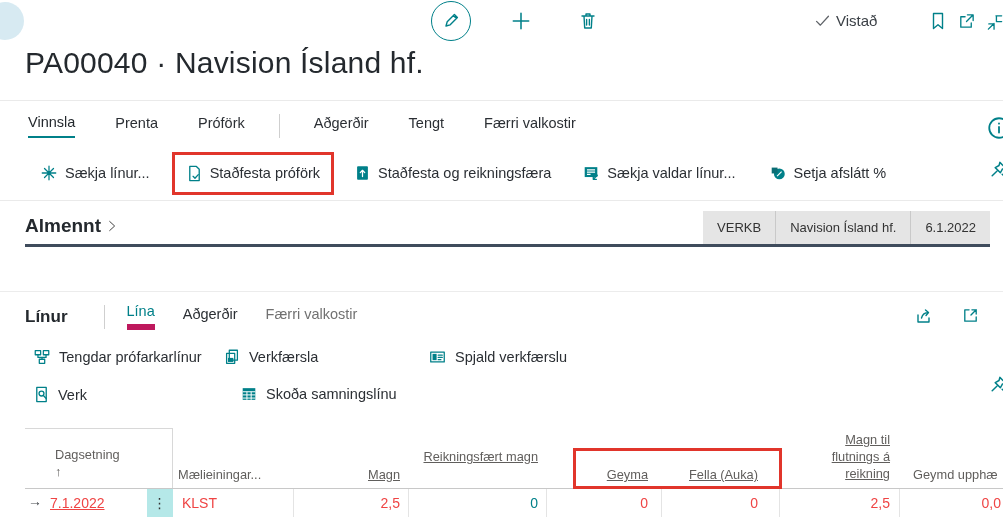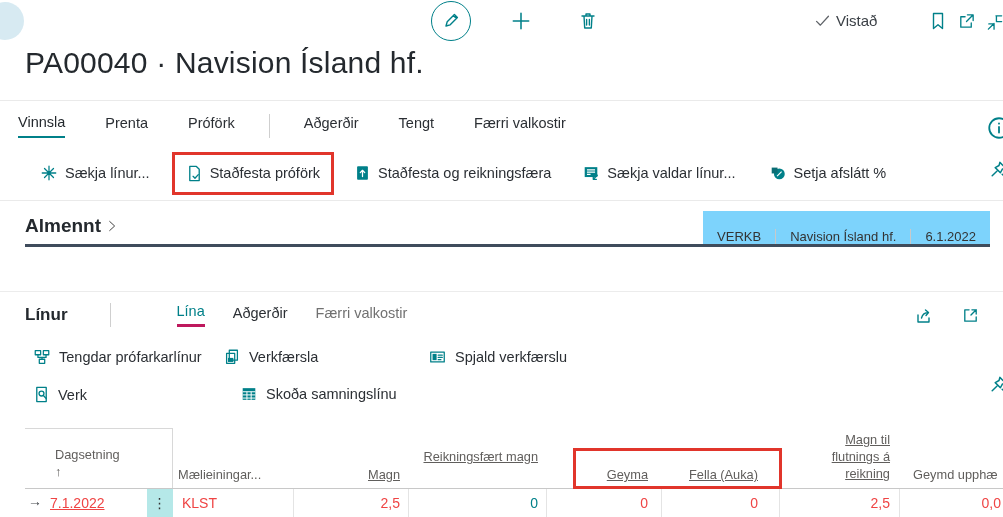--- a/index.html
+++ b/index.html
@@ -18,48 +18,48 @@
   .saved { position:absolute; left:814px; top:12px; display:flex; align-items:center; gap:5px; font-size:15px; color:#3b4046; }
 
   
   .page-title { position:absolute; left:25px; top:46px; font-size:30px; font-weight:300; color:#24292e; letter-spacing:.2px; }
 
   .hr1 { position:absolute; top:100px; left:0; right:0; border-top:1px solid #eaeaea; }
   .hr2 { position:absolute; top:200px; left:0; right:0; border-top:1px solid #eaeaea; }
   .hr3 { position:absolute; top:291px; left:0; right:0; border-top:1px solid #ececec; }
 
   
-  .menubar { position:absolute; top:114px; left:18px; display:flex; align-items:center; gap:40px; font-size:14.5px; color:#2b2f34; }
+  .menubar { position:absolute; top:114px; left:28px; display:flex; align-items:center; gap:40px; font-size:14.5px; color:#2b2f34; }
   .menubar .mitem { cursor:pointer; padding-bottom:6px; }
   .menubar .active { border-bottom:2px solid #008089; color:#24292e; font-weight:400; }
   .vdiv { width:1px; height:24px; background:#cfcfcf; margin:0 -6px; }
   .info-btn { position:absolute; right:-9px; top:115px; }
 
   
   .actionbar { position:absolute; top:148px; left:0; right:0; height:50px; display:flex; align-items:center; }
   .action { display:flex; align-items:center; gap:7px; font-size:14.5px; color:#2b2f34; cursor:pointer; white-space:nowrap; }
   .redbox1 { border:3px solid #e1352b; padding:9px 11px; margin-left:22px; }
   .a1 { margin-left:40px; }
   .a3 { margin-left:20px; }
   .a4 { margin-left:31px; }
   .a5 { margin-left:33px; }
   .pin-top { position:absolute; right:-6px; top:159px; }
 
   
   .ft-label { position:absolute; left:25px; top:215px; font-size:19px; font-weight:700; color:#24292e; display:flex; align-items:center; gap:4px; cursor:pointer; }
-  .summary { position:absolute; top:211px; right:13px; display:flex; height:33px; background:#7dd3fc;align-items:flex-end; }
+  .summary { position:absolute; top:211px; right:13px; display:flex; height:33px; background:#e5e5e5; }
   .scell { display:flex; align-items:center; justify-content:center; padding:0 14px; font-size:13px; color:#333; border-right:1px solid #c9c9c9; white-space:nowrap; }
   .scell:last-child { border-right:none; }
   .darkline { position:absolute; top:244px; left:25px; right:13px; height:3px; background:#3f4c5c; }
 
   
   .lines-head { position:absolute; top:303px; left:25px; display:flex; align-items:center; gap:28px; font-size:14.5px; }
-  .lines-title { font-size:17px; font-weight:700; color:#24292e; margin-right:20px; }
+  .lines-title { font-size:17px; font-weight:700; color:#24292e; margin-right:14px; }
   .lines-head .mitem { cursor:pointer; padding-bottom:5px; }
-  .lines-head .active { color:#008089; border-bottom:3px solid #be185d;margin-left:44px; }
+  .lines-head .active { color:#008089; border-bottom:6px solid #be185d; }
   .lines-head .muted { color:#717171; }
   .lines-icons { position:absolute; top:306px; right:23px; display:flex; gap:26px; }
 
   
   .laction { position:absolute; display:flex; align-items:center; gap:8px; font-size:14.5px; color:#2b2f34; cursor:pointer; white-space:nowrap; }
   .pin-lines { position:absolute; right:-6px; top:374px; }
 
   
   .t-topborder { position:absolute; top:428px; left:25px; width:148px; border-top:1px solid #d8d8d8; }
   .t-frozen { position:absolute; top:428px; left:172px; width:1px; height:89px; background:#d8d8d8; }

